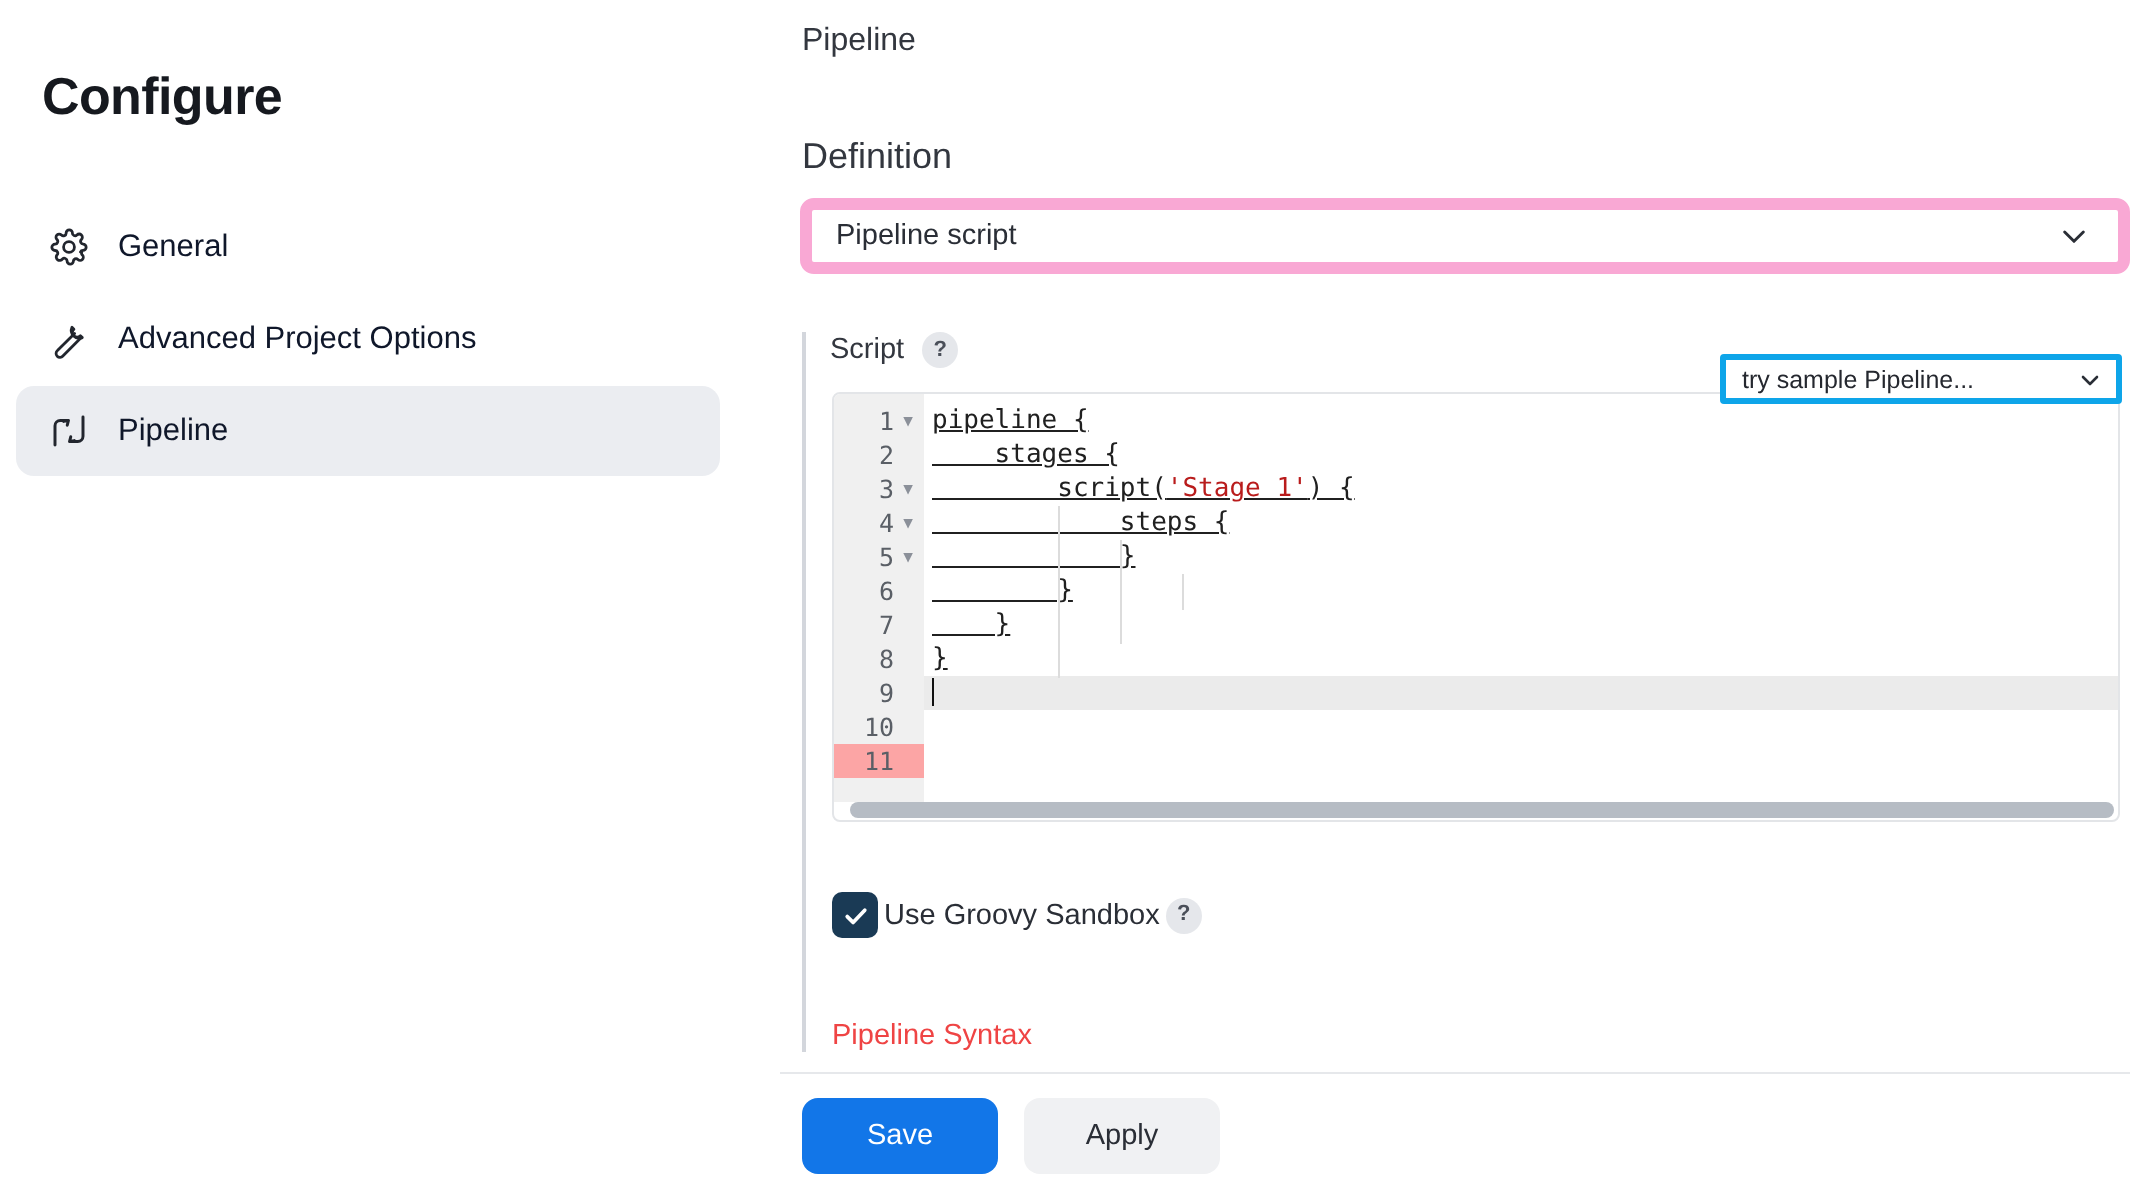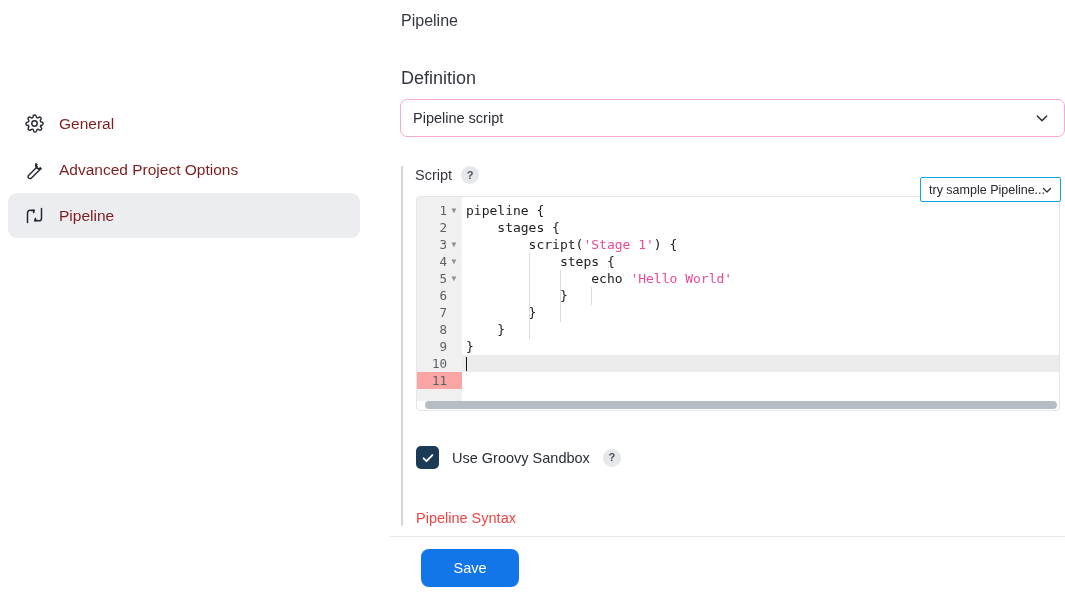--- a/index.html
+++ b/index.html
@@ -51,21 +51,21 @@
   .side-item.active { background: #ebedf1; }
   .side-item .ico {
     width: 24px; height: 24px;
     display: inline-flex;
     align-items: center; justify-content: center;
     flex: 0 0 24px;
   }
   .side-item .ico svg { display: block; }
   .side-label {
     font-size: 15.5px;
-    color: #7f1d1d;
+    color: #0f172a;
     line-height: 1;
   }
 
   
   .main {
     flex: 1 1 auto;
     position: relative;
     background: #ffffff;
     overflow: hidden;
   }
@@ -87,21 +87,21 @@
     position: absolute;
     left: 11px; top: 68px;
     font-size: 18px;
     color: #33373f;
   }
 
   .definition-select {
     position: absolute;
     left: 10px; top: 99px;
     width: 665px; height: 38px;
-    border: 1px solid #f9a8d4;
+    border: 6px solid #f9a8d4;
     border-radius: 7px;
     background: #ffffff;
     display: flex;
     align-items: center;
     padding: 0 12px;
     cursor: pointer;
     font-size: 14.5px;
     color: #2a2e36;
   }
   .definition-select .chev {
@@ -202,44 +202,45 @@
     overflow: hidden;
   }
   .cline {
     height: 17px;
     line-height: 17px;
     font-size: 13px;
     color: #202020;
     white-space: pre;
     padding-left: 4px;
     position: relative;
+    text-decoration: underline;
   }
   .cline.cur { background: #ebebeb; }
-  .str { color: #ec4899; }
+  .str { color: #b91c1c; }
   .caret {
     display: inline-block;
     width: 1px;
     height: 14px;
     background: #111;
     vertical-align: -3px;
     margin-left: 0px;
   }
   
   .guide {
     position: absolute;
     width: 1px;
     background: #dcdcdc;
     top: 0;
   }
 
   .sample-select {
     position: absolute;
     right: 0px; top: 11px;
-    width: 141px; height: 25px;
-    border: 1px solid #0ea5e9;
+    width: 201px; height: 25px;
+    border: 3px solid #0ea5e9;
     border-radius: 2px;
     background: #ffffff;
     font-family: "Liberation Sans", sans-serif;
     font-size: 12.5px;
     color: #25282f;
     display: flex;
     align-items: center;
     padding: 0 8px;
     cursor: pointer;
     z-index: 5;
@@ -257,21 +258,21 @@
     background: #b6bcc4;
     border-radius: 4px;
   }
 
   
   .sandbox-row {
     position: absolute;
     left: 15px; top: 280px;
     display: flex;
     align-items: center;
-    gap: 13px;
+    gap: 3px;
   }
   .checkbox {
     width: 23px; height: 23px;
     border-radius: 5px;
     background: #1a3a55;
     display: inline-flex;
     align-items: center; justify-content: center;
     cursor: pointer;
     flex: 0 0 23px;
   }
@@ -305,31 +306,31 @@
   }
   .btn {
     height: 38px;
     border-radius: 8px;
     border: none;
     font-family: "Liberation Sans", sans-serif;
     font-size: 14.5px;
     cursor: pointer;
     padding: 0 20px;
     min-width: 98px;
-    margin-left: 20px;
   }
   .btn-save { background: #1276e8; color: #ffffff; }
   .btn-apply { background: #f0f1f3; color: #2a2e36; }
 </style>
 </head>
 <body>
 
 <div class="page">
 
   <aside class="sidebar">
+    <div class="configure-title">Configure</div>
 
     <nav class="side-nav">
 
       <div class="side-item">
         <span class="ico">
           <svg width="21" height="21" viewBox="0 0 24 24" fill="none" stroke="#22262e" stroke-width="1.6" stroke-linecap="round" stroke-linejoin="round">
             <circle cx="12" cy="12" r="3.1"></circle>
             <path d="M19.3 14.9a1.5 1.5 0 0 0 .3 1.65l.05.05a1.8 1.8 0 1 1-2.55 2.55l-.05-.05a1.5 1.5 0 0 0-1.65-.3 1.5 1.5 0 0 0-.9 1.37V20a1.8 1.8 0 0 1-3.6 0v-.08a1.5 1.5 0 0 0-.98-1.37 1.5 1.5 0 0 0-1.65.3l-.05.05A1.8 1.8 0 1 1 5.1 16.6l.05-.05a1.5 1.5 0 0 0 .3-1.65 1.5 1.5 0 0 0-1.37-.9H4a1.8 1.8 0 0 1 0-3.6h.08a1.5 1.5 0 0 0 1.37-.98 1.5 1.5 0 0 0-.3-1.65L5.1 7.7A1.8 1.8 0 1 1 7.65 5.15l.05.05a1.5 1.5 0 0 0 1.65.3h.07A1.5 1.5 0 0 0 10.35 4.2V4a1.8 1.8 0 0 1 3.6 0v.08a1.5 1.5 0 0 0 .9 1.37 1.5 1.5 0 0 0 1.65-.3l.05-.05A1.8 1.8 0 1 1 19.1 7.65l-.05.05a1.5 1.5 0 0 0-.3 1.65v.07a1.5 1.5 0 0 0 1.37.9H20a1.8 1.8 0 0 1 0 3.6h-.08a1.5 1.5 0 0 0-1.37.9z"></path>
           </svg>
         </span>
@@ -432,21 +433,20 @@
                 <div class="gline cur">
                   <span class="num">11</span>
                   <span class="fold empty">▼</span>
                 </div>
               </div>
             <div class="code-area" id="codeArea">
                 <div class="cline"><span>pipeline {</span></div>
                 <div class="cline"><span>    stages {</span></div>
                 <div class="cline"><span>        script(</span><span class="str">'Stage 1'</span><span>) {</span></div>
                 <div class="cline"><span>            steps {</span></div>
-                <div class="cline"><span>                echo </span><span class="str">'Hello World'</span></div>
                 <div class="cline"><span>            }</span></div>
                 <div class="cline"><span>        }</span></div>
                 <div class="cline"><span>    }</span></div>
                 <div class="cline"><span>}</span></div>
                 <div class="cline cur"><span class="caret"></span></div>
                 <div class="guide" style="left: 66.56px; top: 56px; height: 86px;"></div>
                 <div class="guide" style="left: 97.84px; top: 73px; height: 52px;"></div>
                 <div class="guide" style="left: 129.12px; top: 90px; height: 18px;"></div>
               </div>
           </div>
@@ -474,16 +474,17 @@
 
         <a class="pipeline-syntax">Pipeline Syntax</a>
       </div>
 
     </div>
 
     <div class="sep"></div>
 
     <div class="footer">
       <button class="btn btn-save">Save</button>
+      <button class="btn btn-apply">Apply</button>
     </div>
 
   </section>
 </div>
 
 </body></html>

